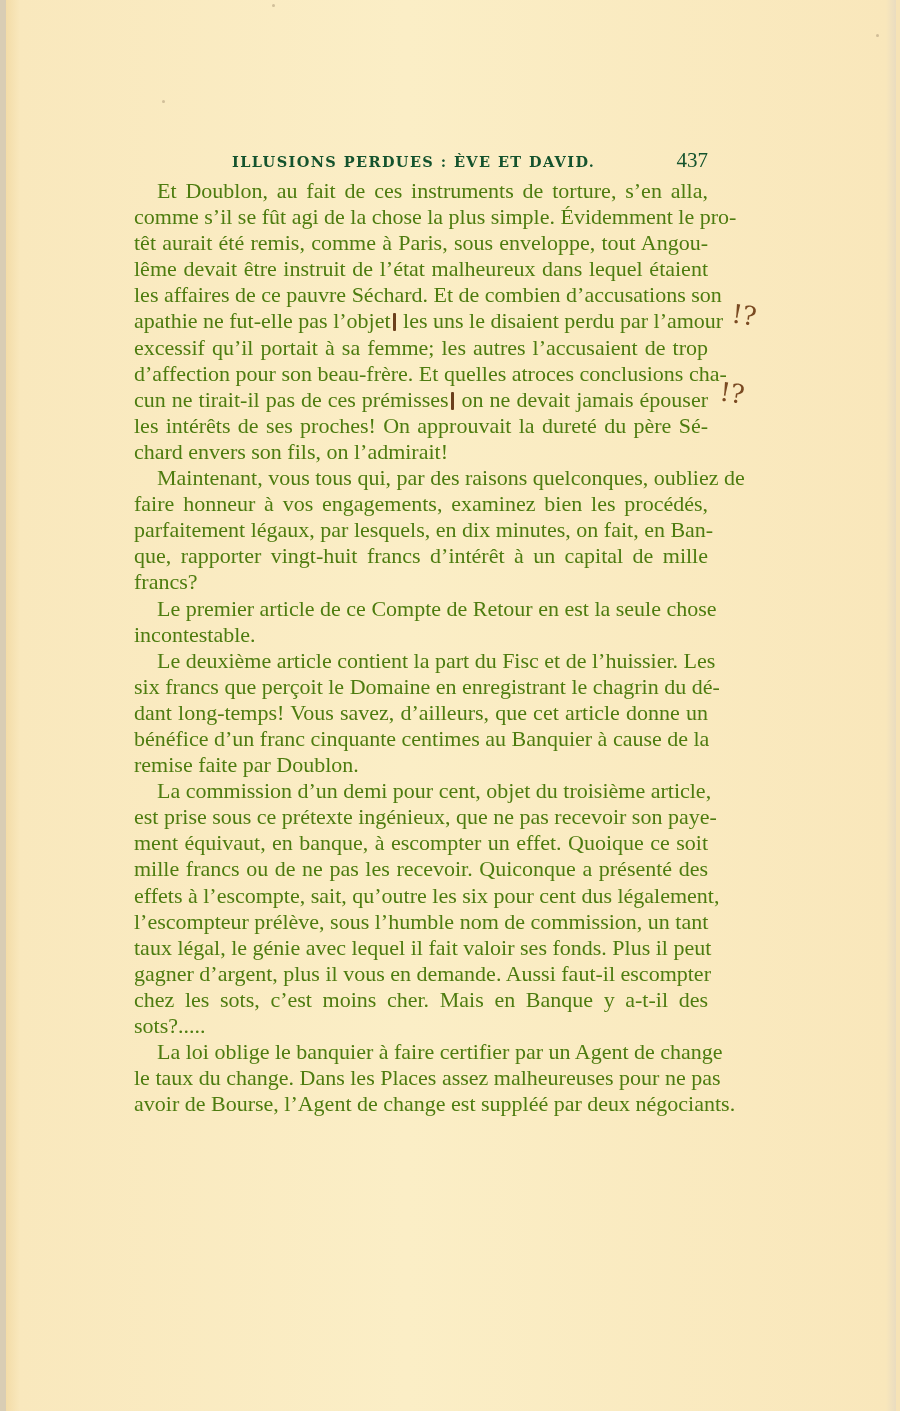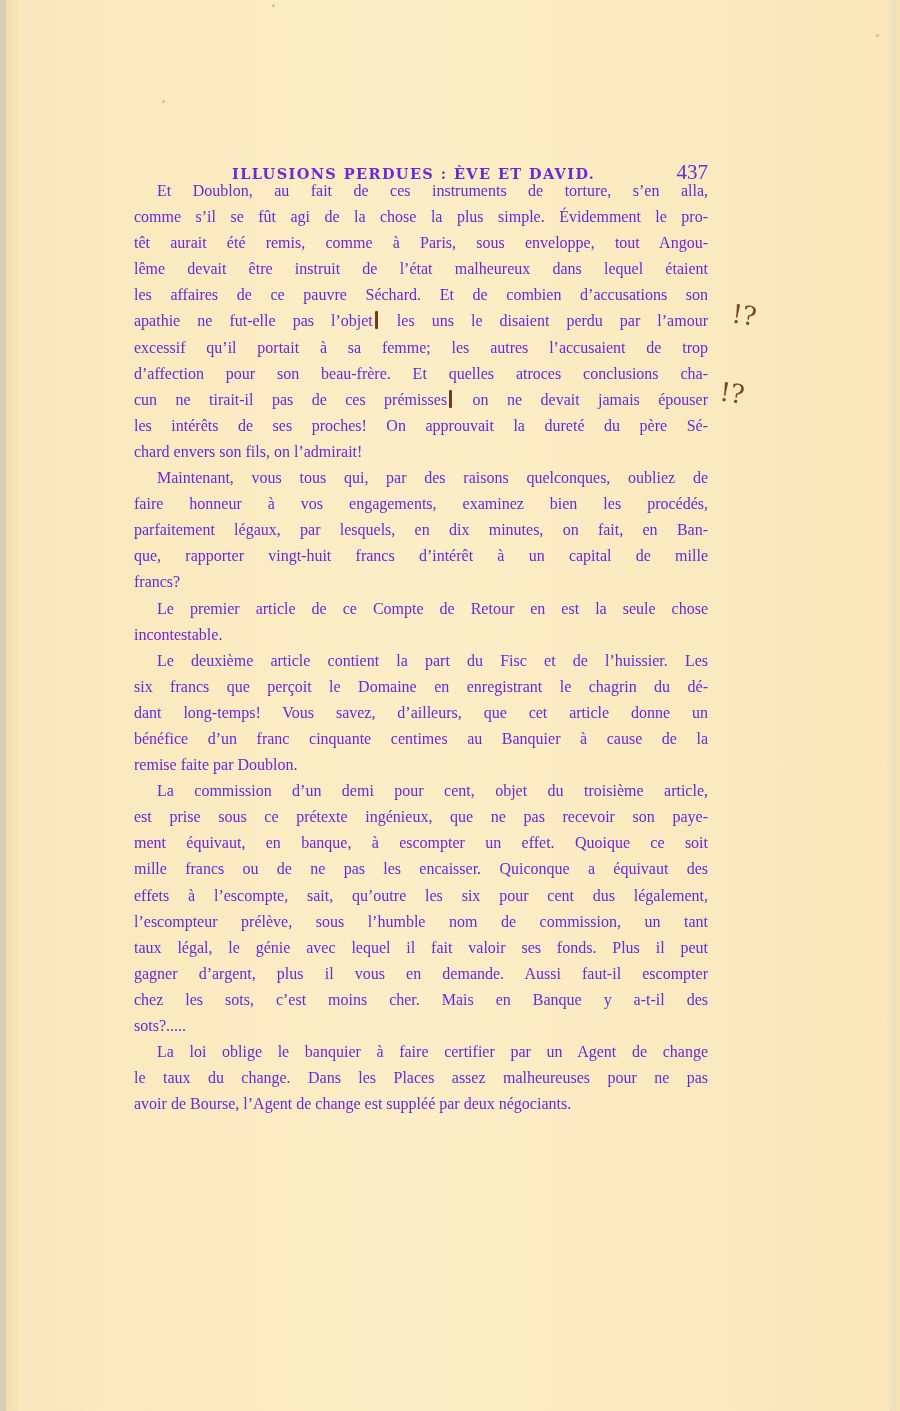--- a/index.html
+++ b/index.html
@@ -15,49 +15,49 @@
       left: 6px; top: 0;
       width: 890px; height: 1411px;
       background: linear-gradient(90deg, #f3dca8 0px, #f9e8bd 14px, #fbeec6 400px, #f9e7bb 880px, #e9dcc0 890px);
     }
     .leftedge {
       position: absolute; left: 0; top: 0; width: 6px; height: 1411px;
       background: #d9cdb4;
     }
     .header {
       position: absolute;
-      top: 160px;
+      top: 148px;
       left: 232px;
       width: 476px;
       height: 28px;
       font-family: "DejaVu Serif", serif;
-      color: #6d28d9;
+      color: #14532d;
     }
     .header .title {
       position: absolute; left: 0; top: 5px;
       font-size: 14.5px;
       font-weight: bold;
       letter-spacing: 1.4px;
       font-variant: small-caps;
     }
     .header .pagenum {
       position: absolute; right: 0; top: 0;
       font-size: 21px;
       font-family: "Liberation Serif", serif;
       text-align: right;
     }
     .body-text {
       position: absolute;
       top: 178px;
       left: 134px;
       width: 574px;
       font-family: "Liberation Serif", serif;
-      font-size: 16px;
+      font-size: 22px;
       line-height: 26.1px;
-      color: #6d28d9;
+      color: #4d7c0f;
       text-align: justify;
     }
     .line {
       display: block;
       height: 26.1px;
       white-space: nowrap;
       text-align: justify;
       text-align-last: justify;
     }
     .line.last { text-align-last: left; }
@@ -117,21 +117,21 @@
 
   <span class="line indent">Le deuxième article contient la part du Fisc et de l’huissier. Les</span>
   <span class="line">six francs que perçoit le Domaine en enregistrant le chagrin du dé-</span>
   <span class="line">dant long-temps! Vous savez, d’ailleurs, que cet article donne un</span>
   <span class="line">bénéfice d’un franc cinquante centimes au Banquier à cause de la</span>
   <span class="line last">remise faite par Doublon.</span>
 
   <span class="line indent">La commission d’un demi pour cent, objet du troisième article,</span>
   <span class="line">est prise sous ce prétexte ingénieux, que ne pas recevoir son paye-</span>
   <span class="line">ment équivaut, en banque, à escompter un effet. Quoique ce soit</span>
-  <span class="line">mille francs ou de ne pas les encaisser. Quiconque a équivaut des</span>
+  <span class="line">mille francs ou de ne pas les recevoir. Quiconque a présenté des</span>
   <span class="line">effets à l’escompte, sait, qu’outre les six pour cent dus légalement,</span>
   <span class="line">l’escompteur prélève, sous l’humble nom de commission, un tant</span>
   <span class="line">taux légal, le génie avec lequel il fait valoir ses fonds. Plus il peut</span>
   <span class="line">gagner d’argent, plus il vous en demande. Aussi faut-il escompter</span>
   <span class="line">chez les sots, c’est moins cher. Mais en Banque y a-t-il des</span>
   <span class="line last">sots?.....</span>
 
   <span class="line indent">La loi oblige le banquier à faire certifier par un Agent de change</span>
   <span class="line">le taux du change. Dans les Places assez malheureuses pour ne pas</span>
   <span class="line last">avoir de Bourse, l’Agent de change est suppléé par deux négociants.</span>

